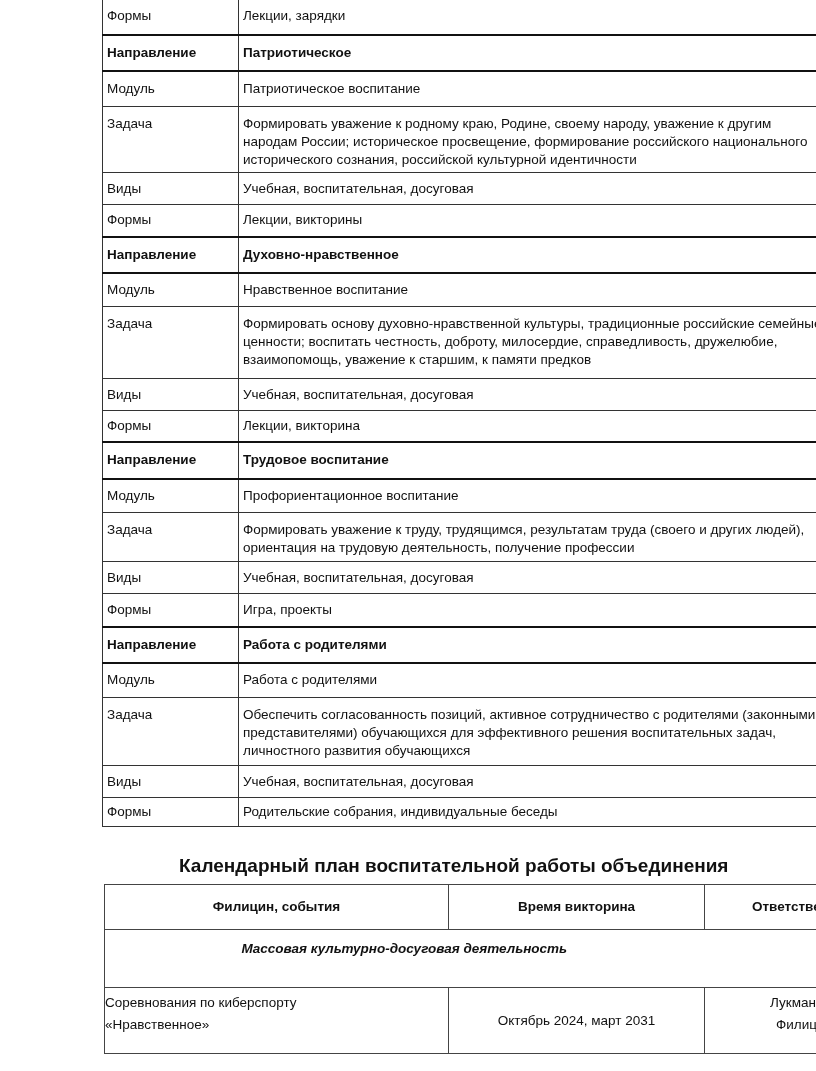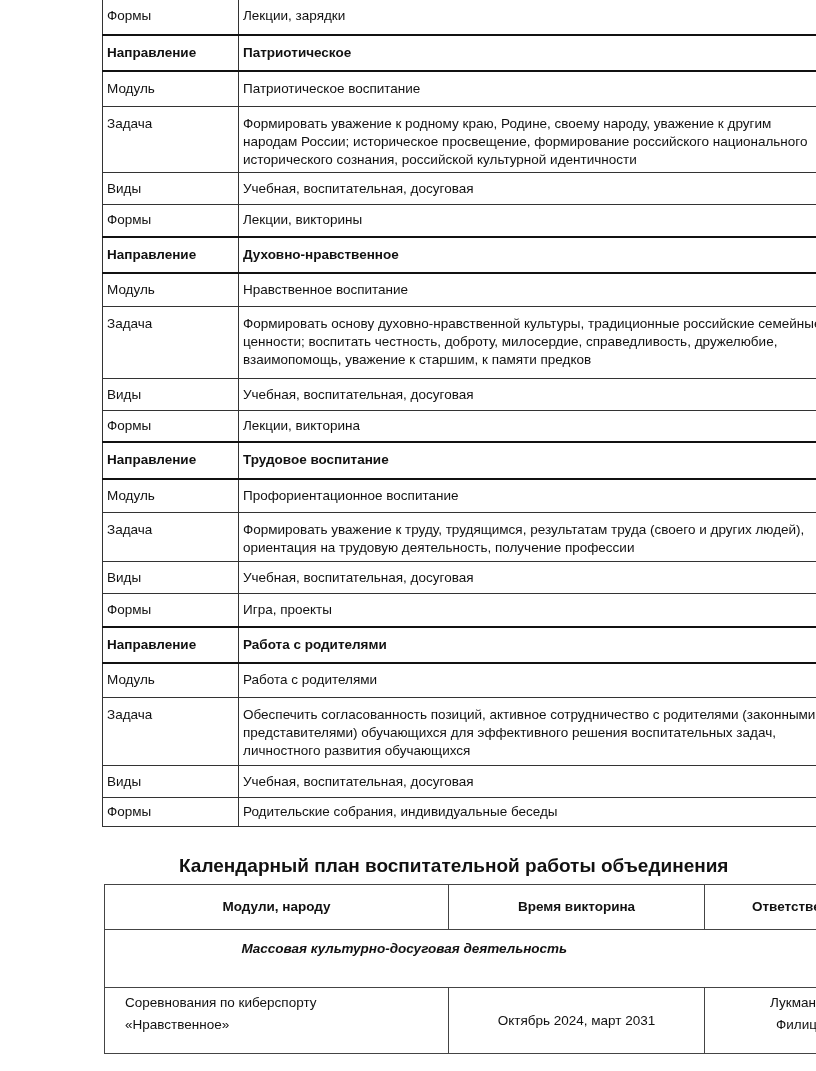--- a/index.html
+++ b/index.html
@@ -11,21 +11,21 @@
   .t1 tr.dir td { font-weight: bold; vertical-align: middle; border-top: 2.5px solid #111; border-bottom: 2.5px solid #111; }
   .t1 tr.mid td { vertical-align: middle; }
   .t1 tr.task td { padding-top: 8px; }
   .t1 tr.task td.val { white-space: nowrap; }
   .title { position: absolute; left: 142px; top: 855px; font-size: 19px; font-weight: bold; white-space: nowrap; margin-left: 37px; }
   .t2 { position: absolute; left: 104px; top: 884px; width: 800px; border-collapse: collapse; table-layout: fixed; font-size: 13.5px; }
   .t2 td { border: 1px solid #444; line-height: 22px; }
   .t2 .h td { height: 42px; text-align: center; font-weight: bold; vertical-align: middle; }
   .t2 .sec td { height: 48px; text-align: center; font-weight: bold; vertical-align: top; padding-top: 8px; font-style: italic; }
   .t2 .ev td { height: 60px; }
-  .t2 .ev td.c1 { text-align: left; padding-left: 20px; vertical-align: top; padding-top: 4px; }
+  .t2 .ev td.c1 { text-align: left; padding-left: 0; vertical-align: top; padding-top: 4px; }
   .t2 .ev td.c2 { text-align: center; vertical-align: middle; }
   .t2 .ev td.c3 { text-align: center; vertical-align: top; padding-top: 4px; white-space: nowrap; }
 </style>
 </head>
 <body>
 
 <table class="t1">
   <colgroup>
       <col style="width:136px">
       <col>
@@ -136,21 +136,21 @@
 <div class="title">Календарный план воспитательной работы объединения</div>
 
 <table class="t2">
   <colgroup>
       <col style="width:344px">
       <col style="width:256px">
       <col>
     </colgroup>
   <tbody>
     <tr class="h">
-      <td>Модули, народу</td>
+      <td>Филицин, события</td>
       <td>Время викторина</td>
       <td>Ответственные</td>
     </tr>
     <tr class="sec">
       <td colspan="2" style="border-right:none; padding-left:0;">Массовая культурно-досуговая деятельность</td>
       <td style="border-left:none;"></td>
     </tr>
     <tr class="ev">
       <td class="c1">
         <div>Соревнования по киберспорту</div>

